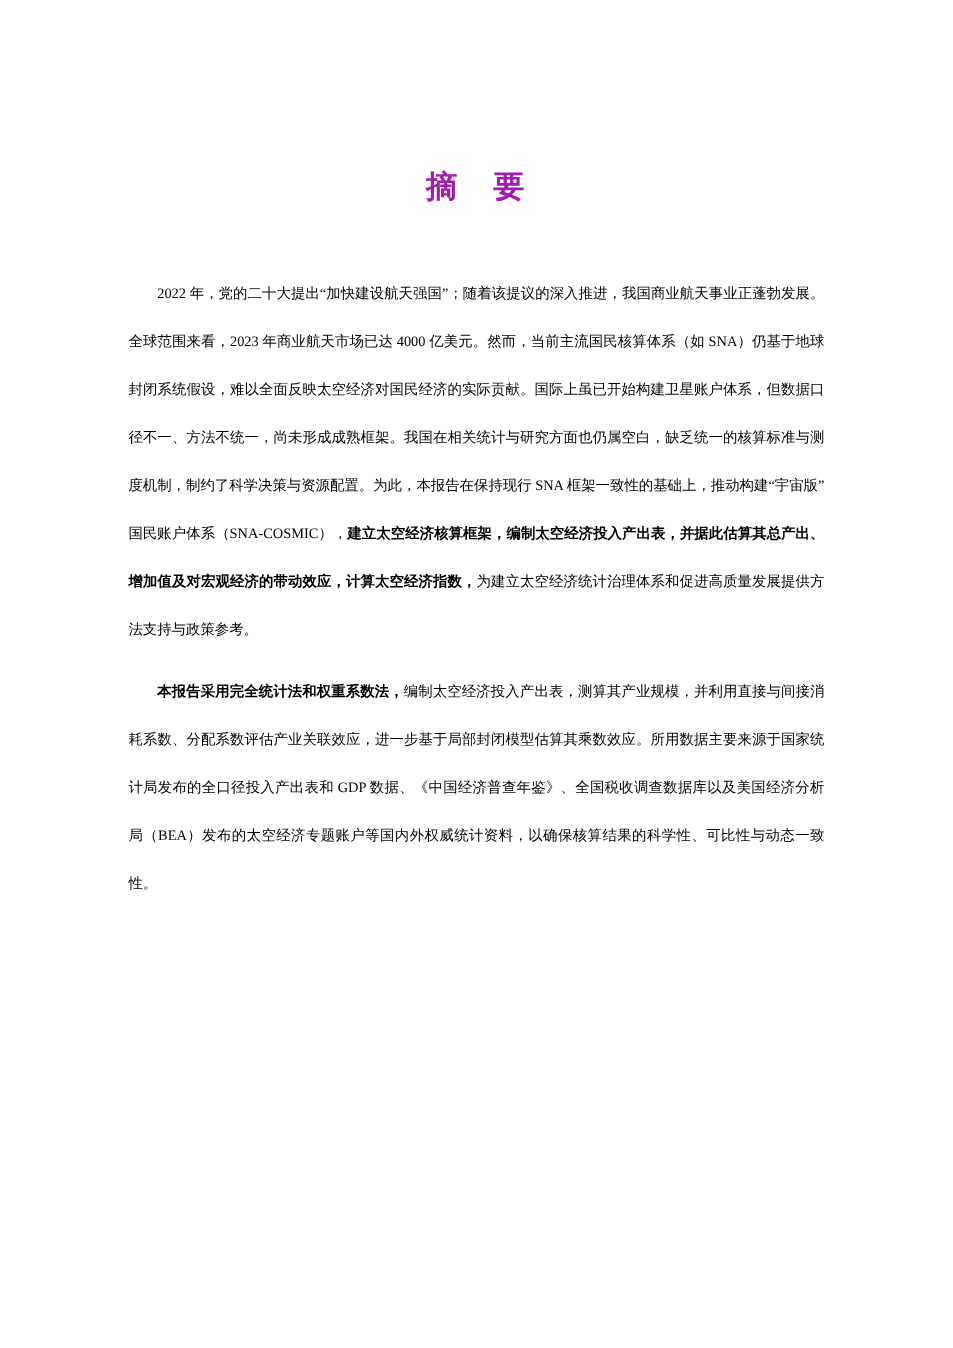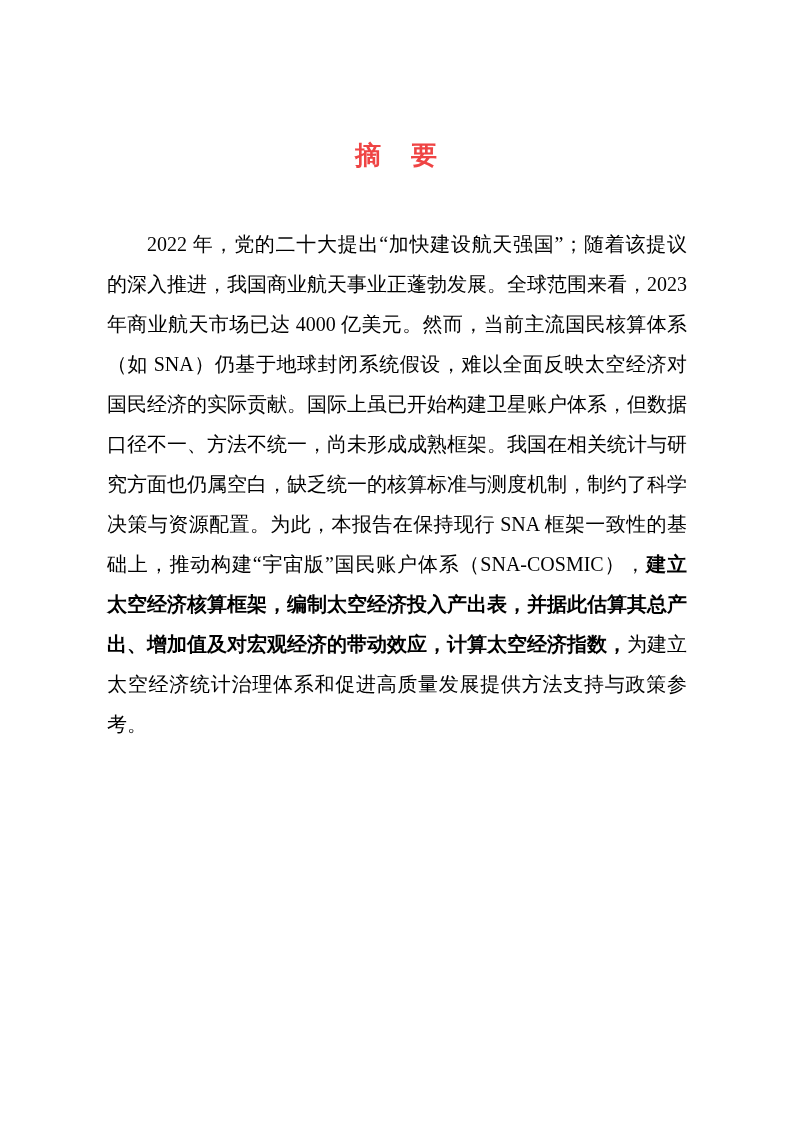--- a/index.html
+++ b/index.html
@@ -19,37 +19,38 @@
     font-family: "Liberation Serif", "DejaVu Serif", serif;
     overflow: hidden;
   }
   .doc-title {
     margin: 0 0 52px 0;
     text-align: center;
     font-size: 26px;
     line-height: 32px;
     font-weight: bold;
     letter-spacing: 2px;
-    color: #ef4444;
+    color: #a21caf;
   }
   .doc-body p {
     margin: 0 0 12px 0;
-    font-size: 20px;
+    font-size: 12px;
     line-height: 40px;
     text-align: justify;
     text-justify: inter-character;
     text-indent: 2em;
     color: #000000;
     word-break: break-all;
   }
   .doc-body p span { font-weight: normal; }
   .doc-body p span.seg-bold { font-weight: bold; }
 </style>
 </head>
 <body>
 
 <div class="page">
   <h1 class="doc-title">摘　要</h1>
 
   <div class="doc-body">
     <p><span>2022 年，党的二十大提出“加快建设航天强国”；随着该提议的深入推进，我国商业航天事业正蓬勃发展。全球范围来看，2023 年商业航天市场已达 4000 亿美元。然而，当前主流国民核算体系（如 SNA）仍基于地球封闭系统假设，难以全面反映太空经济对国民经济的实际贡献。国际上虽已开始构建卫星账户体系，但数据口径不一、方法不统一，尚未形成成熟框架。我国在相关统计与研究方面也仍属空白，缺乏统一的核算标准与测度机制，制约了科学决策与资源配置。为此，本报告在保持现行 SNA 框架一致性的基础上，推动构建“宇宙版”国民账户体系（SNA-COSMIC），</span><span class="seg-bold">建立太空经济核算框架，编制太空经济投入产出表，并据此估算其总产出、增加值及对宏观经济的带动效应，计算太空经济指数，</span><span>为建立太空经济统计治理体系和促进高质量发展提供方法支持与政策参考。</span></p>
+    <p><span class="seg-bold">本报告采用完全统计法和权重系数法，</span><span>编制太空经济投入产出表，测算其产业规模，并利用直接与间接消耗系数、分配系数评估产业关联效应，进一步基于局部封闭模型估算其乘数效应。所用数据主要来源于国家统计局发布的全口径投入产出表和 GDP 数据、《中国经济普查年鉴》、全国税收调查数据库以及美国经济分析局（BEA）发布的太空经济专题账户等国内外权威统计资料，以确保核算结果的科学性、可比性与动态一致性。</span></p>
   </div>
 </div>
 
 </body></html>

